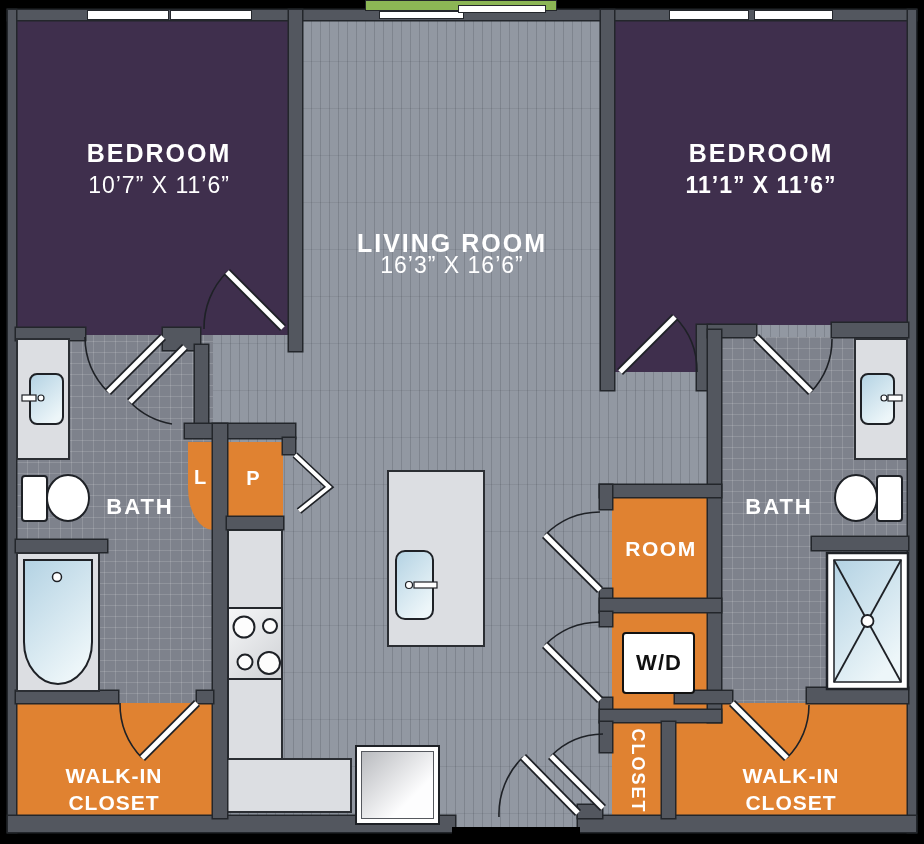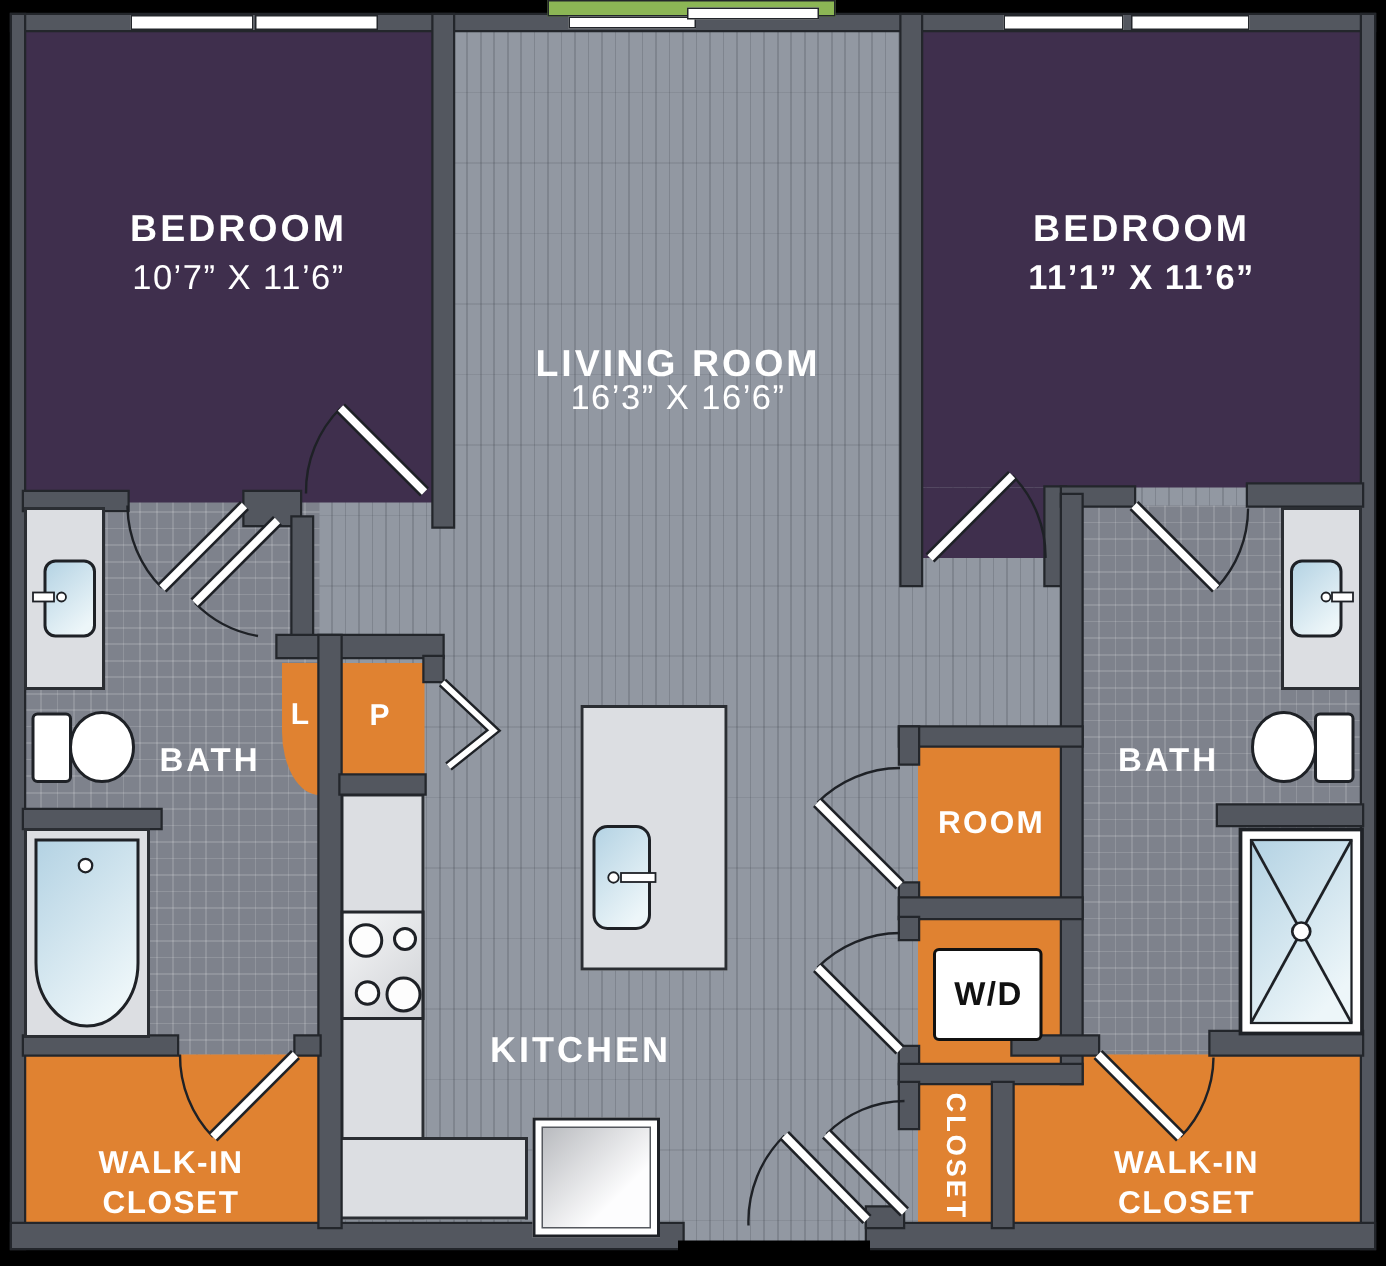--- a/index.html
+++ b/index.html
@@ -203,21 +203,20 @@
       <path d="M295,455 L329,487 L299,511" stroke="#fff" stroke-width="3.8"></path>
     </g>
   </svg>
 
   <div class="lbl" style="left:159px;top:153px;font-size:25px;">BEDROOM</div>
   <div class="lbl dims" style="left:159px;top:185px;font-size:23px;text-align:right;">10’7” X 11’6”</div>
   <div class="lbl" style="left:761px;top:153px;font-size:25px;">BEDROOM</div>
   <div class="lbl dims" style="left:761px;top:185px;font-size:23px;font-weight:bold;">11’1” X 11’6”</div>
   <div class="lbl" style="left:452px;top:243px;font-size:25px;">LIVING ROOM</div>
   <div class="lbl dims" style="left:452px;top:265px;font-size:23px;">16’3” X 16’6”</div>
-  <div class="lbl" style="left:387px;top:701px;font-size:24px;">KITCHEN</div>
   <div class="lbl" style="left:140px;top:507px;font-size:22px;">BATH</div>
   <div class="lbl" style="left:779px;top:507px;font-size:22px;">BATH</div>
   <div class="lbl" style="left:661px;top:549px;font-size:21px;letter-spacing:1.5px;">ROOM</div>
   <div class="lbl" style="left:659px;top:663px;font-size:22px;color:#111;letter-spacing:1px;">W/D</div>
   <div class="lbl vlbl" style="left:637px;top:771px;font-size:18px;">CLOSET</div>
   <div class="lbl" style="left:114px;top:789px;font-size:21px;text-align:center;line-height:1.3;letter-spacing:1px;">
     <span>WALK-IN</span><br>
     <span>CLOSET</span>
   </div>
   <div class="lbl" style="left:791px;top:789px;font-size:21px;text-align:center;line-height:1.3;letter-spacing:1px;">

